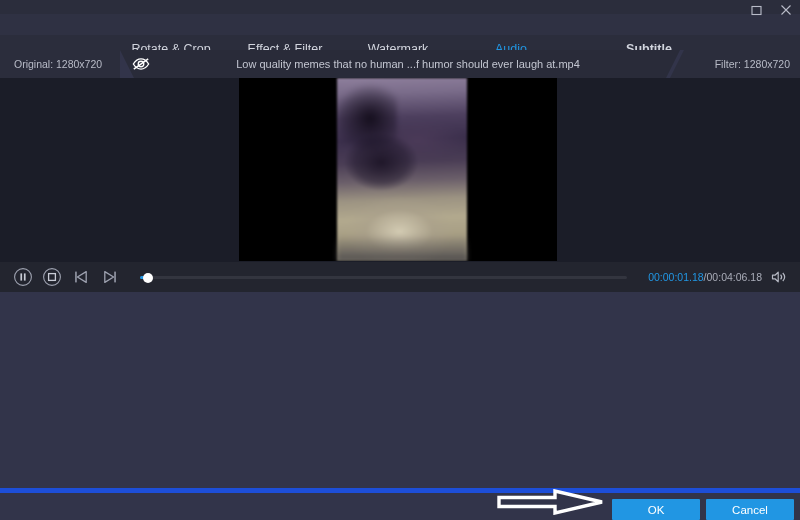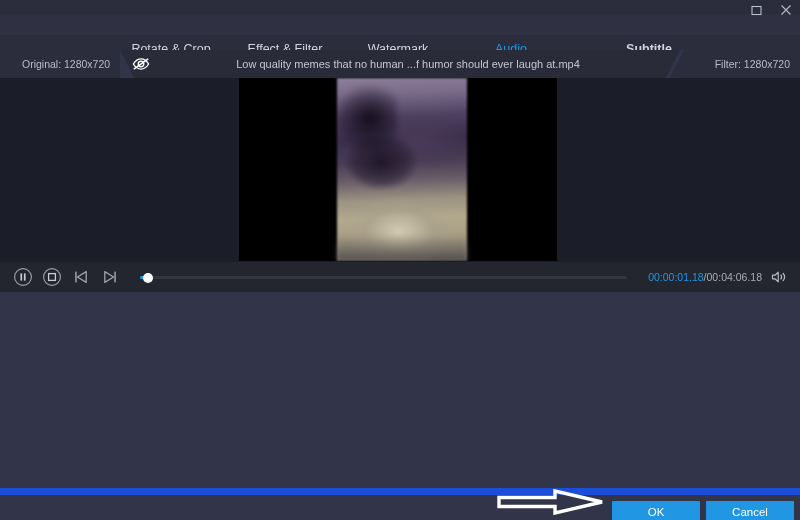--- a/index.html
+++ b/index.html
@@ -60,21 +60,21 @@
 
   
   .filebar {
     position: absolute; left: 0; top: 50px; width: 800px; height: 28px;
     background: #32344a;
   }
   .fb-left {
     position: absolute; left: 0; top: 0; height: 28px;
     width: 120px; background: #2b2d3c;
     display: flex; align-items: center;
-    padding-left: 22px;
+    padding-left: 14px;
     font-size: 10.5px; color: #b8bbc7;
     clip-path: polygon(0 0, 100% 0, 100% 100%, 0 100%);
   }
   .fb-mid {
     position: absolute; left: 120px; top: 0; height: 28px;
     width: 560px; background: #292b39;
     clip-path: polygon(0 0, 100% 0, calc(100% - 14px) 100%, 14px 100%);
     display: flex; align-items: center; justify-content: center;
   }
   .fb-mid-text {
@@ -188,21 +188,21 @@
     position: absolute; left: 0; top: 292px; width: 800px; height: 196px;
     background: #32344a;
     background: #31334a;
   }
   .panel { background: #32344a; }
 
   
   .bottombar {
     position: absolute; left: 0; bottom: 0; width: 800px; height: 32px;
     background: #32344a;
-    border-top: 7px solid #1d4ed8;
+    border-top: 5px solid #1d4ed8;
     text-align: right;
   }
   .btn-ok, .btn-cancel {
     position: absolute; top: 6px;
     width: 88px; height: 21px;
     background: #2196e3;
     border-radius: 1px;
     display: flex; align-items: center; justify-content: center;
     font-size: 11.5px; color: #ffffff;
   }

